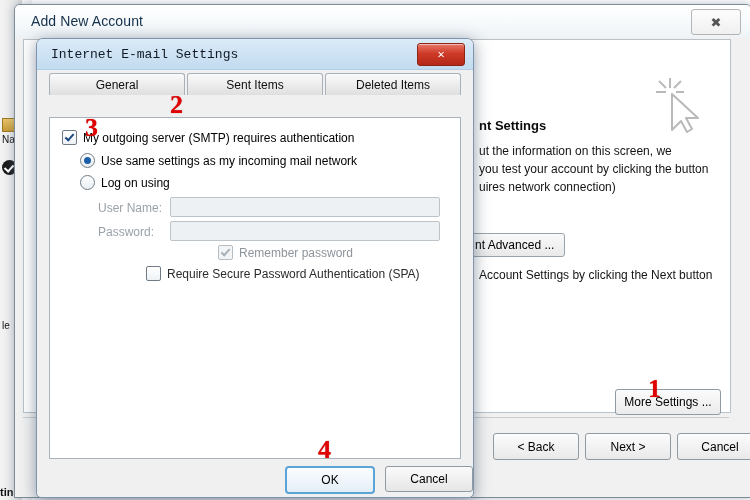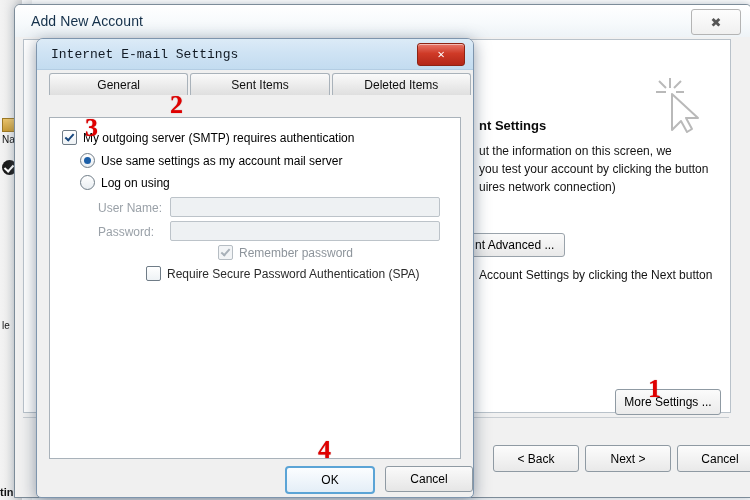--- a/index.html
+++ b/index.html
@@ -165,21 +165,21 @@
 
   #wizard-separator {
     position: absolute;
     left: 8px; top: 380px;
     width: 706px; height: 1px;
     background: #c8cdd2;
   }
 
   .nav-btn {
     position: absolute;
-    top: 408px;
+    top: 396px;
     width: 84px; height: 25px;
     display: flex; align-items: center; justify-content: center;
     background: linear-gradient(180deg,#fcfcfc,#e9e9e9);
     border: 1px solid #8f9aa3;
     border-radius: 3px;
     font-size: 12px;
     cursor: pointer;
   }
   #btn-back   { left: 478px; }
   #btn-next   { left: 570px; }
@@ -229,21 +229,21 @@
     color: #ffffff;
     font-size: 12px; font-weight: bold;
     cursor: pointer;
     box-shadow: inset 0 1px 0 rgba(255,255,255,.5);
   }
 
   
   #tab-host {
     position: absolute;
     left: 12px; top: 34px;
-    width: 412px; height: 386px; padding-left: 10px;
+    width: 412px; height: 386px;
   }
   .tab-row {
     position: absolute;
     left: 0;
     width: 100%;
     height: 22px;
     display: flex;
   }
   #tab-row-1 { top: 0; }
   #tab-row-2 { top: 22px; }
@@ -478,21 +478,21 @@
 
       <div id="tab-panel">
 
         <div class="chk" id="chk-smtp-auth">
           <span class="box checked"></span>
           <span>My outgoing server (SMTP) requires authentication</span>
         </div>
 
         <div class="radio" id="radio-same">
           <span class="dot sel"></span>
-          <span>Use same settings as my account mail server</span>
+          <span>Use same settings as my incoming mail network</span>
         </div>
 
         <div class="radio" id="radio-logon">
           <span class="dot"></span>
           <span>Log on using</span>
         </div>
 
         <div class="field-label" id="lbl-username">User Name:</div>
         <div class="field-input" id="inp-username"></div>
 

